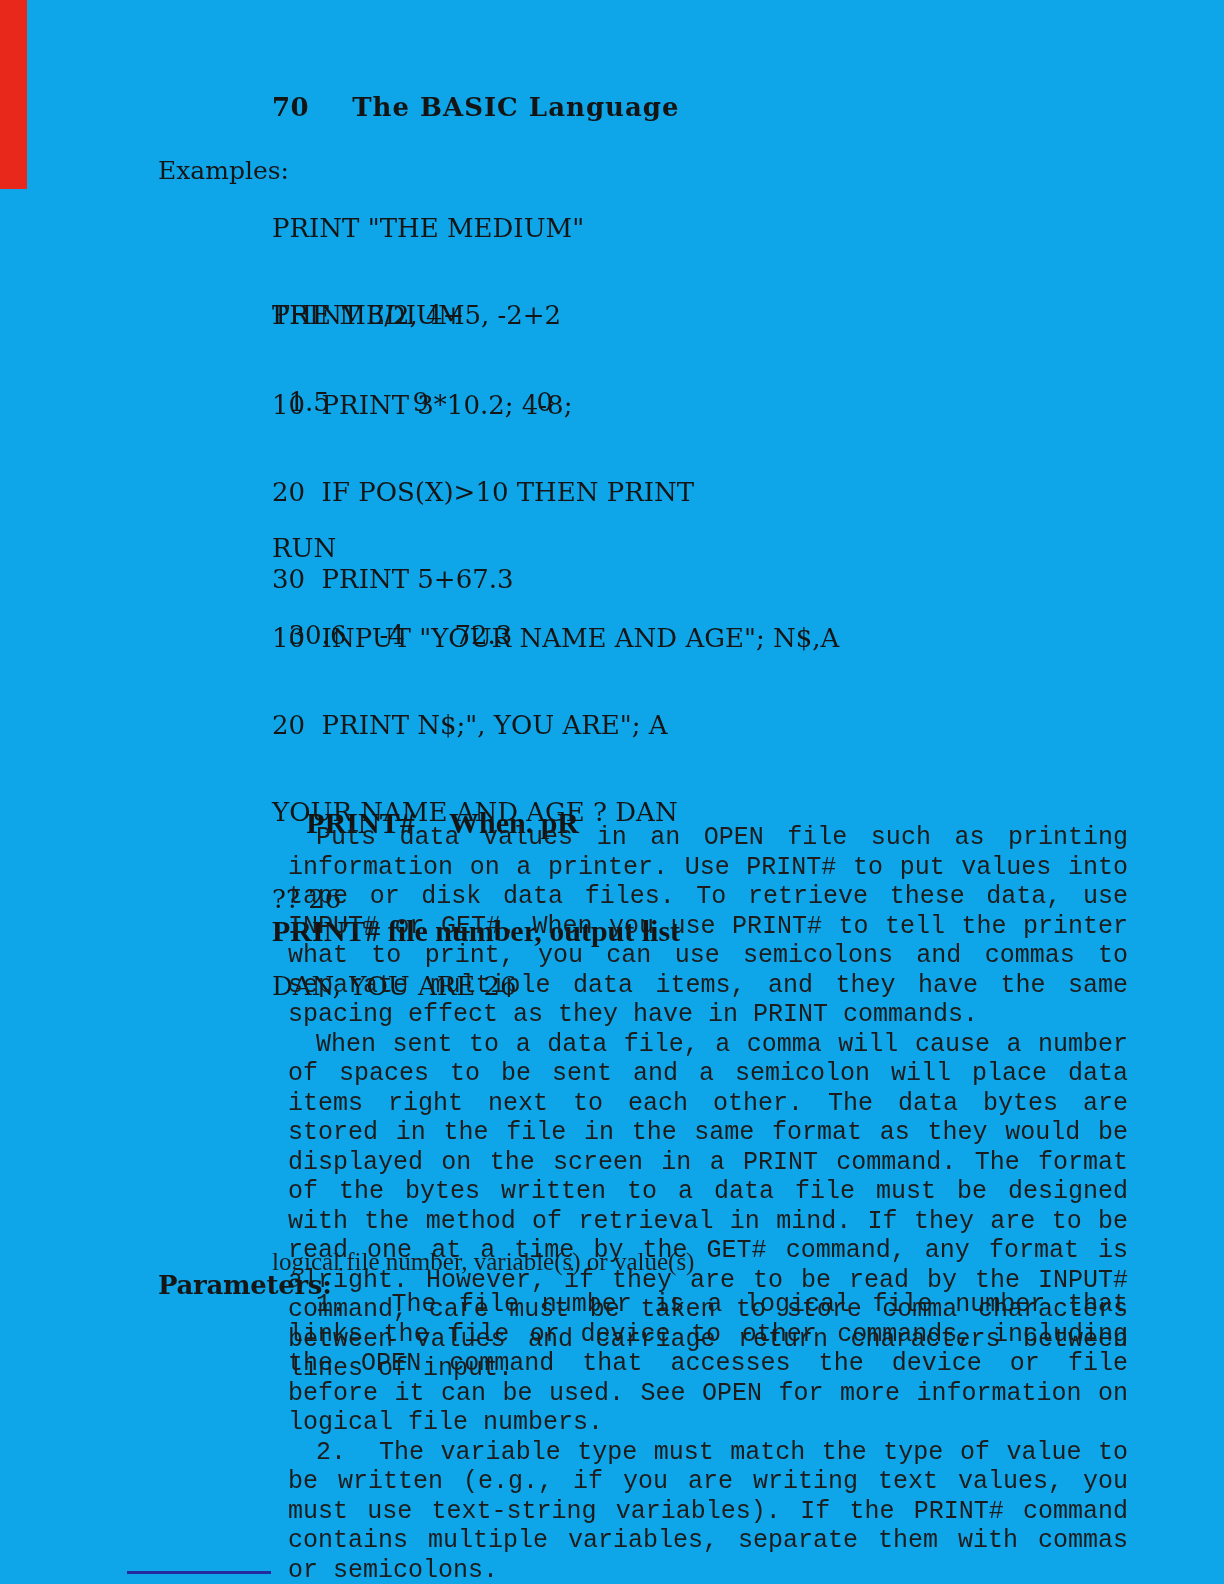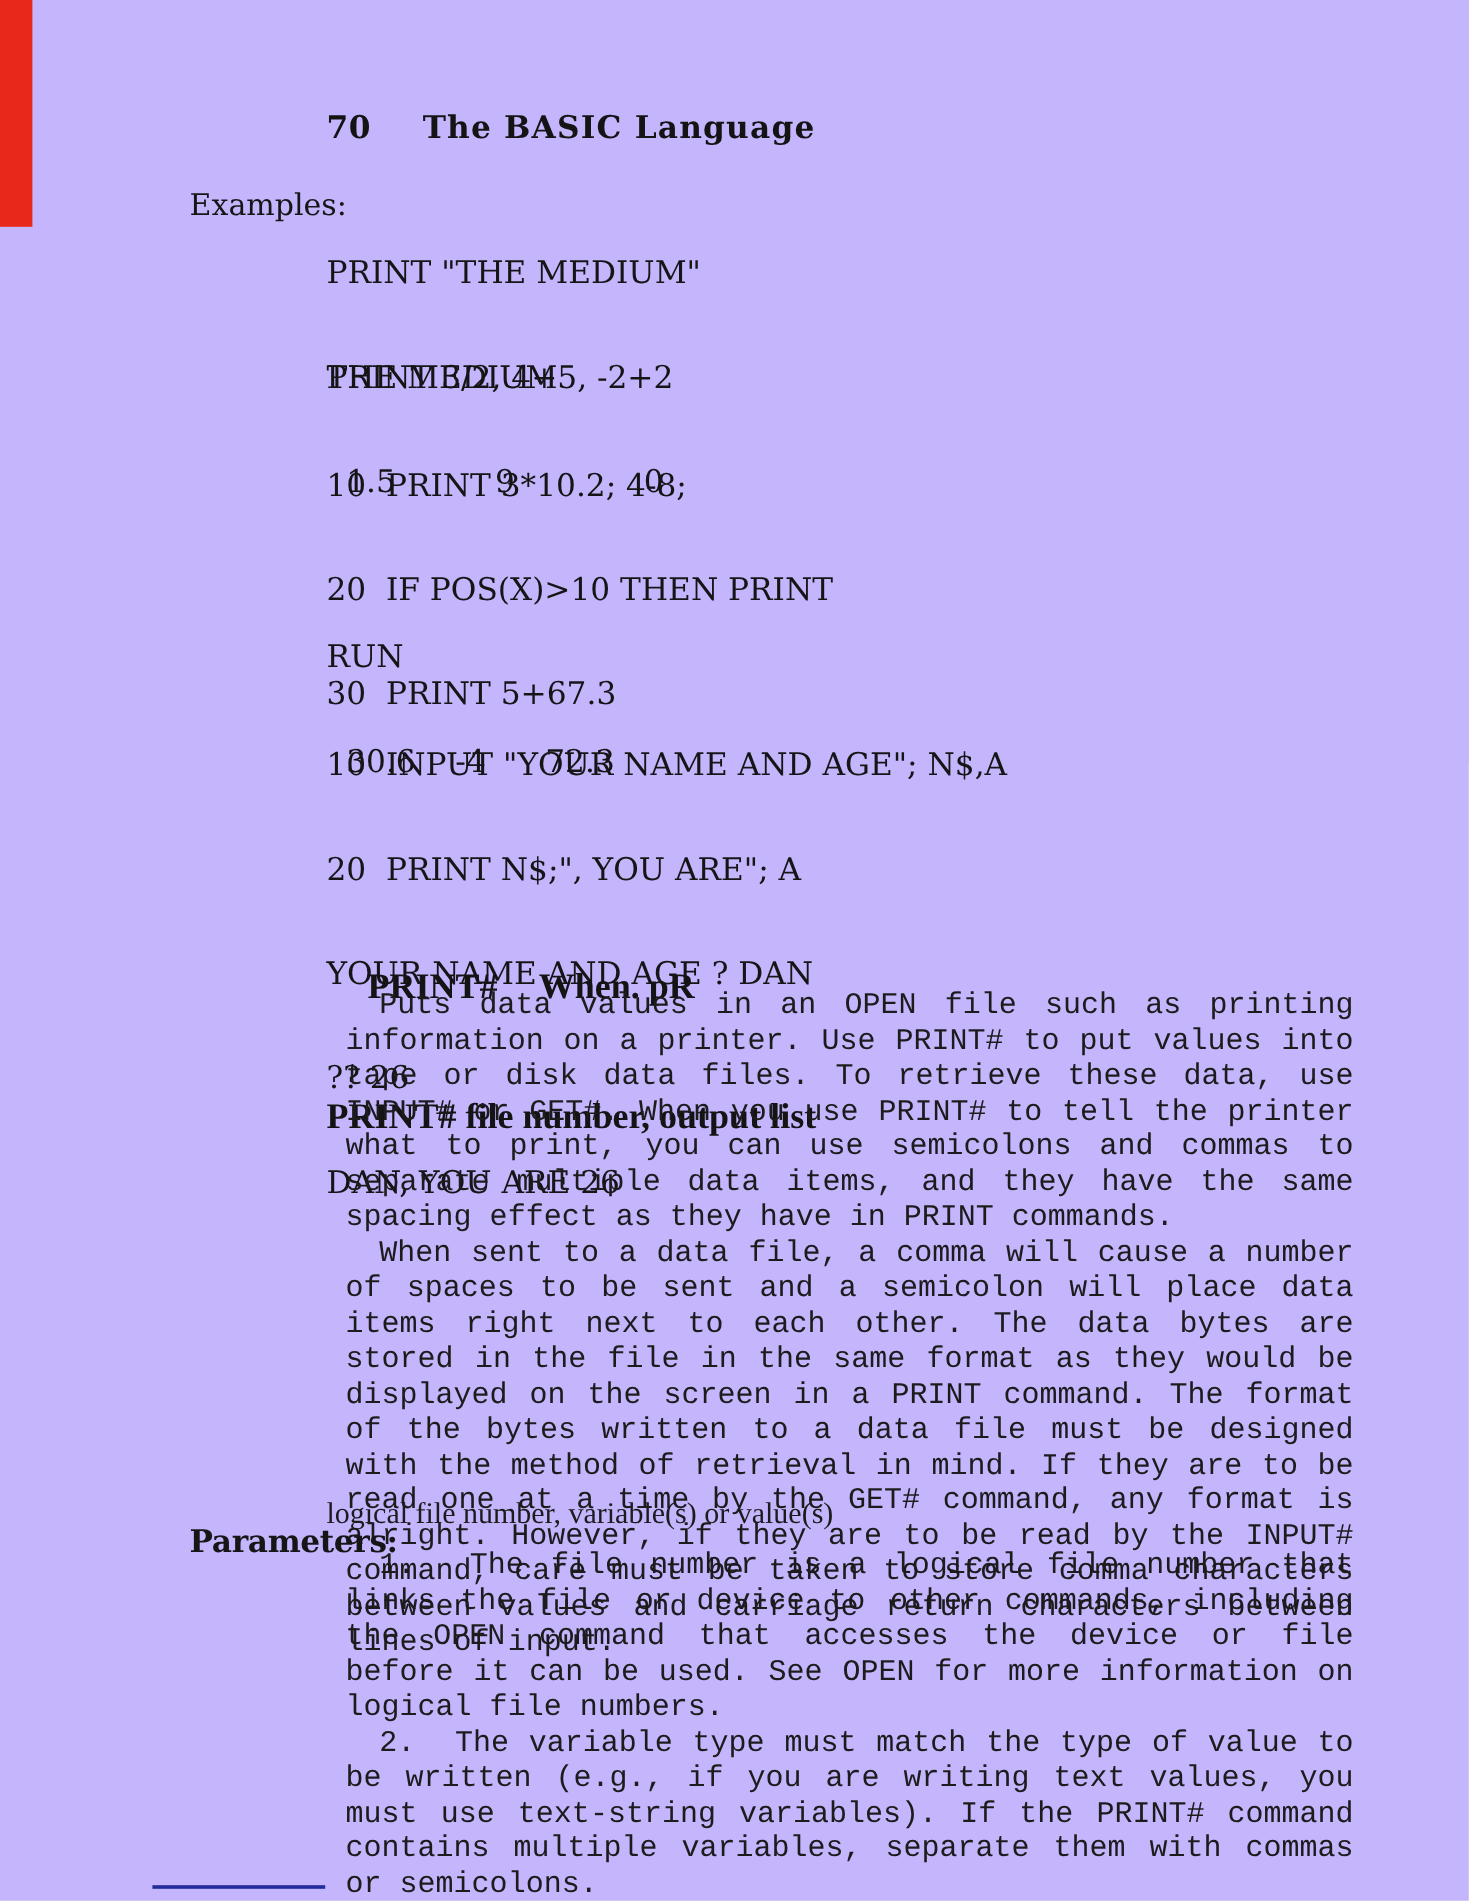--- a/index.html
+++ b/index.html
@@ -1,19 +1,19 @@
 <!DOCTYPE html>
 <html><head>
 <meta charset="utf-8">
 <style>
   html,body{margin:0;padding:0;background:#e9e9e9;}
   .page{
     position:relative;
     width:1224px;height:1584px;
-    background:#c4b5fd;
+    background:#0ea5e9;
     overflow:hidden;
     margin:0 auto;
   }
   
   .edge-tab{
     position:absolute;left:0;top:0;width:27px;height:189px;
     background:#e8281b;
   }
   
   .header{

